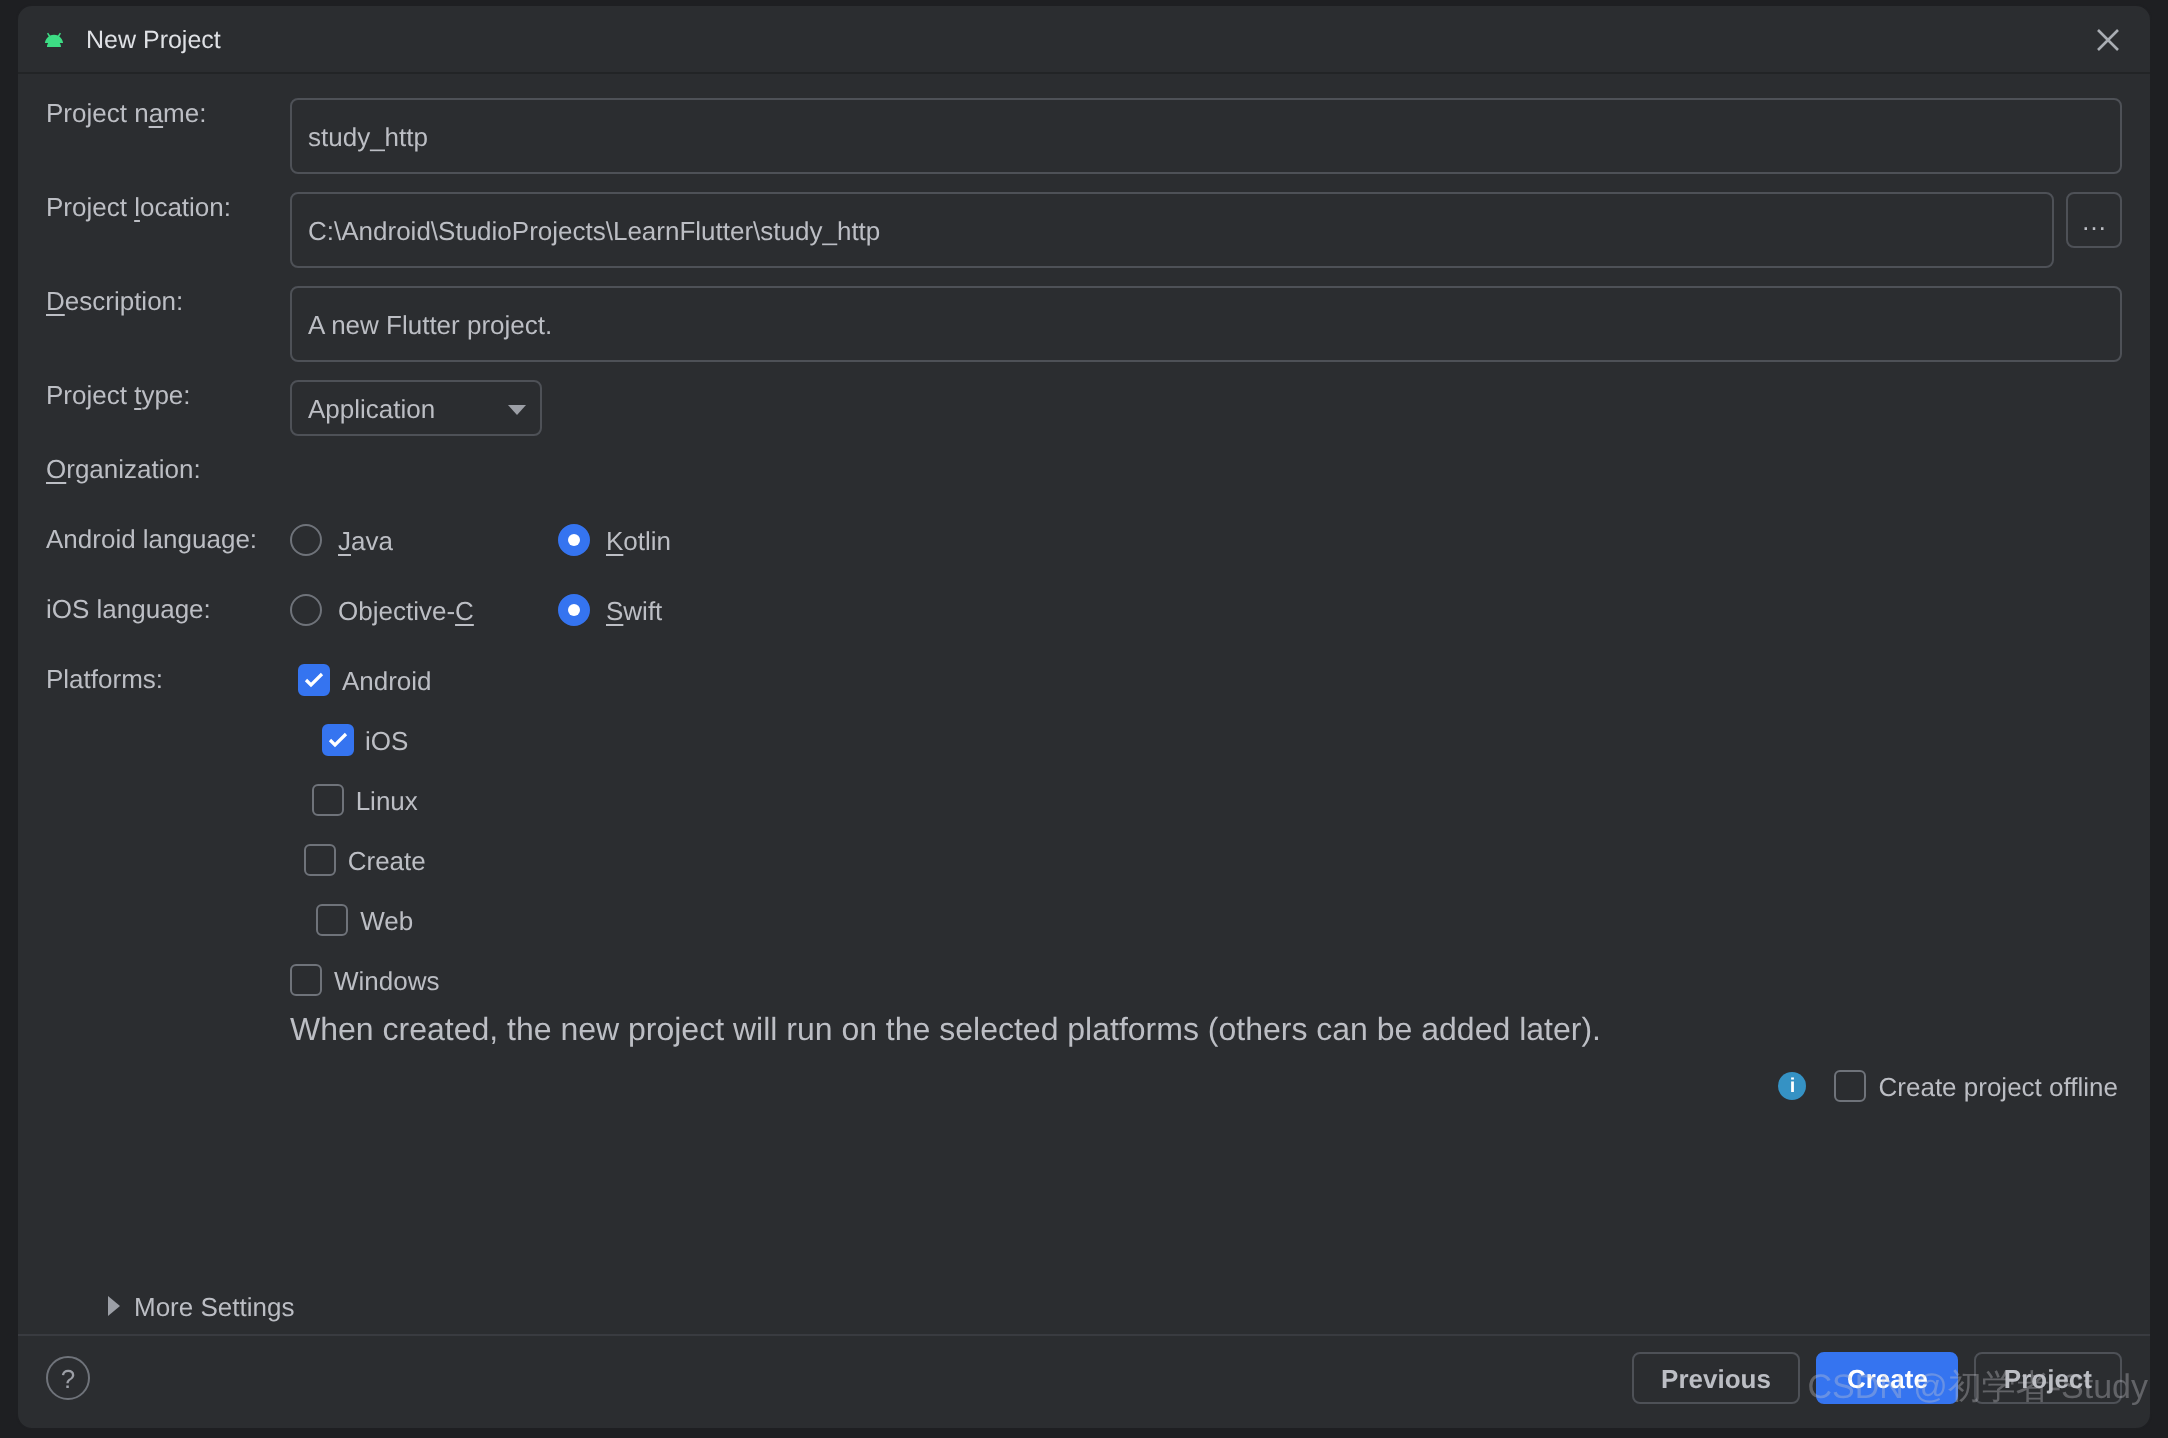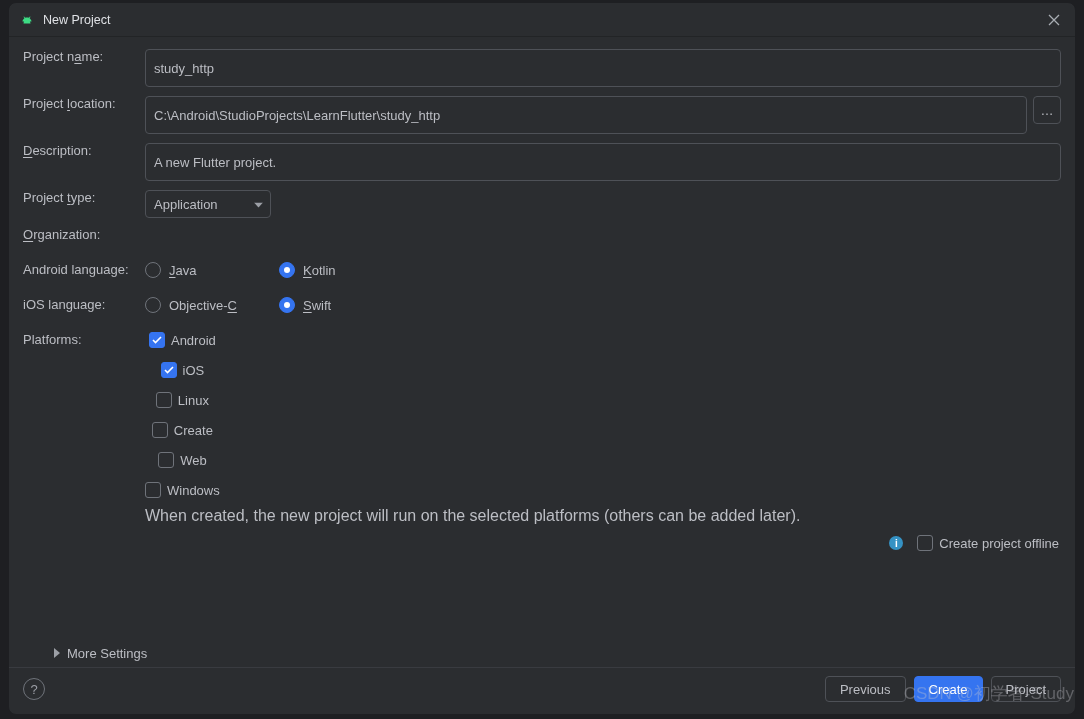--- a/index.html
+++ b/index.html
@@ -264,20 +264,21 @@
       height: 26px;
       padding: 0 14px;
       border: 1px solid #4e5157;
       border-radius: 4px;
       background: #2b2d30;
       color: #bcbec4;
       font-size: 13px;
       cursor: pointer;
       display: flex;
       align-items: center;
+      font-weight: bold;
     }
     .btn.primary {
       background: #3574f0;
       border-color: #3574f0;
       color: #fff;
     }
     .watermark {
       position: absolute;
       right: 10px;
       bottom: 14px;

